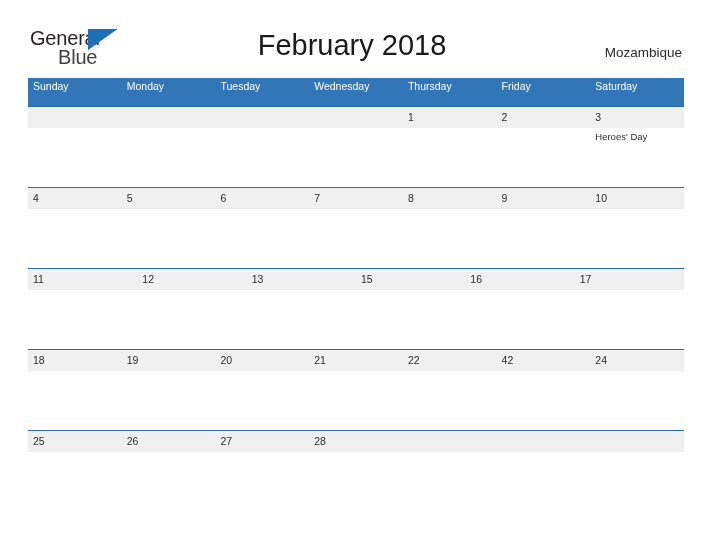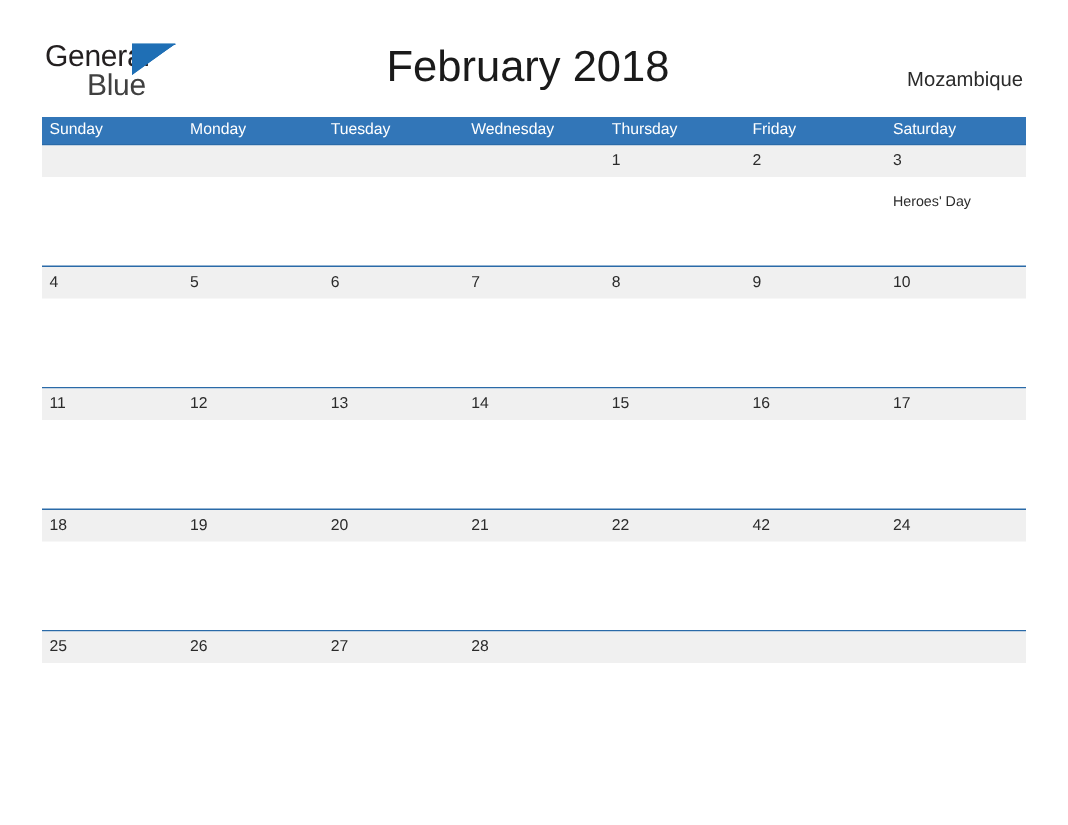--- a/index.html
+++ b/index.html
@@ -86,21 +86,21 @@
   
   .calendar {
     position: absolute;
     left: 28px;
     top: 78px;
     width: 656px;
   }
   .dow-row {
     display: flex;
     width: 656px;
-    height: 18px;
+    height: 28px;
     background: #3276b8;
   }
   .dow {
     flex: 1 1 0;
     font-size: 10.5px;
     color: #ffffff;
     line-height: 17px;
     padding-left: 5px;
     box-sizing: border-box;
     white-space: nowrap;
@@ -142,21 +142,21 @@
     position: relative;
     display: block;
     font-size: 10.5px;
     color: #2b2b2b;
     line-height: 21px;
     height: 21px;
   }
   .day-events {
     position: relative;
     display: block;
-    padding-top: 11px;
+    padding-top: 3px;
   }
   .event {
     display: block;
     font-size: 9.5px;
     color: #2b2b2b;
     line-height: 12px;
     white-space: nowrap;
   }
 </style>
 </head>
@@ -307,26 +307,20 @@
             <span class="event"></span>
           </span>
         </div>
         <div class="day">
           <span class="day-num">13</span>
           <span class="day-events">
             <span class="event"></span>
           </span>
         </div>
         <div class="day">
-          <span class="day-num">14</span>
-          <span class="day-events">
-            <span class="event"></span>
-          </span>
-        </div>
-        <div class="day">
           <span class="day-num">15</span>
           <span class="day-events">
             <span class="event"></span>
           </span>
         </div>
         <div class="day">
           <span class="day-num">16</span>
           <span class="day-events">
             <span class="event"></span>
           </span>

